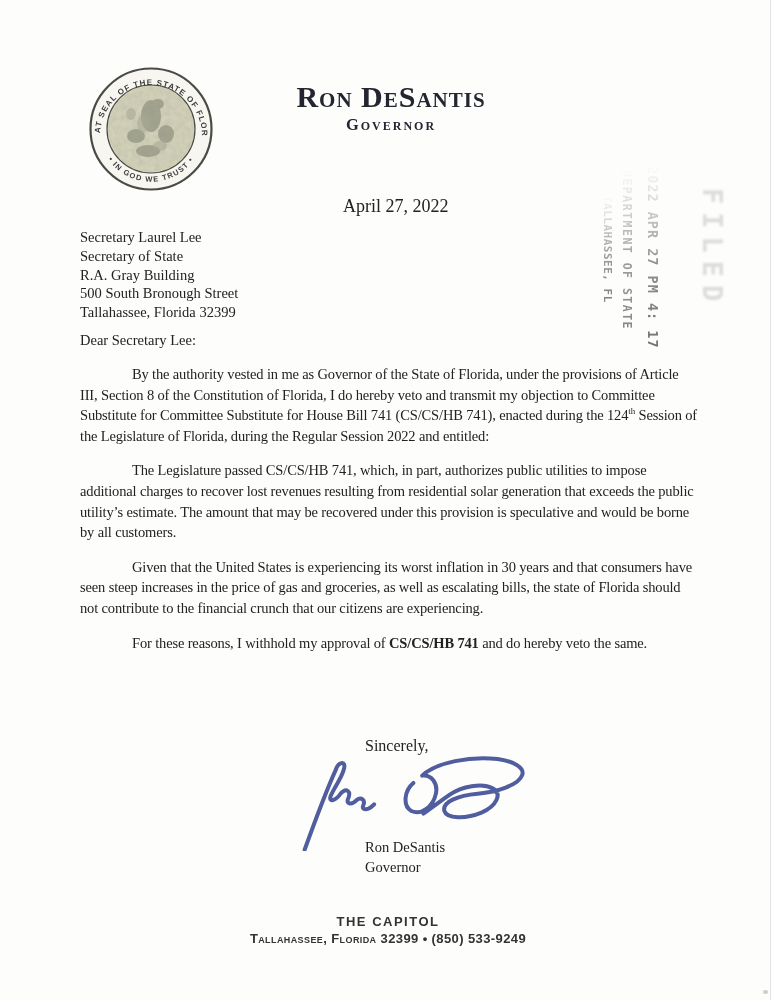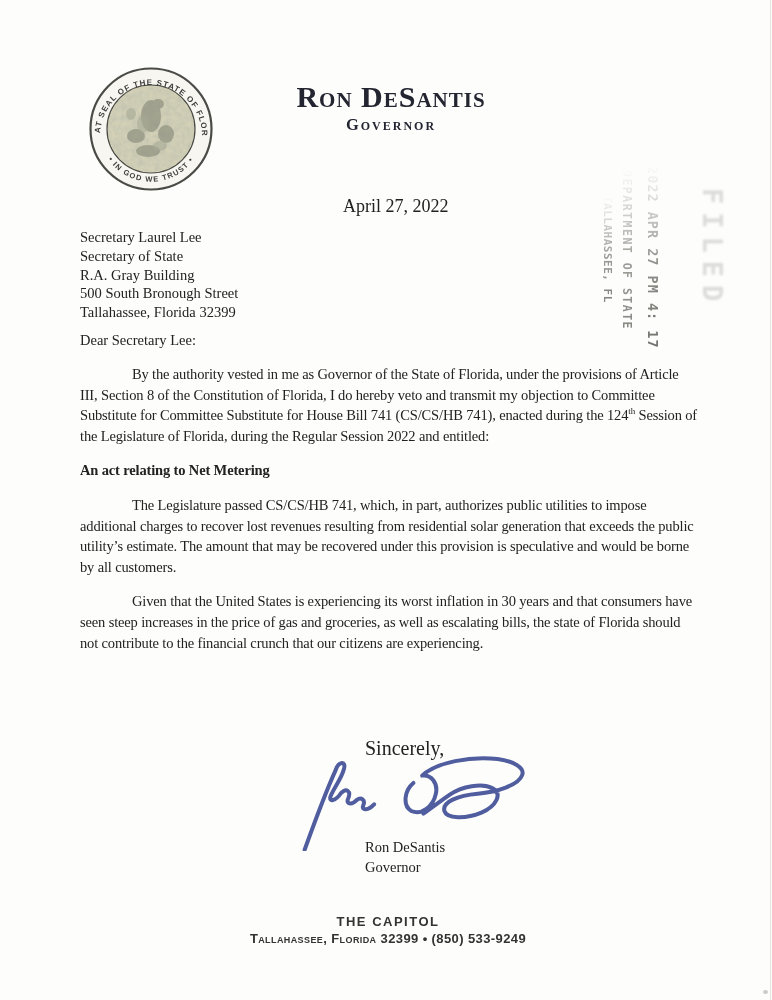--- a/index.html
+++ b/index.html
@@ -36,21 +36,21 @@
   .date-line{position:absolute;left:343px;top:196px;font-size:18px;}
   .recipient{position:absolute;left:80px;top:228px;font-size:14.5px;line-height:18.8px;}
   .salutation{position:absolute;left:80px;top:332px;font-size:14.5px;}
   .content{position:absolute;left:80px;top:364px;width:617px;font-size:14.5px;line-height:20.6px;letter-spacing:-.15px;}
   .content p{margin:0 0 14px 0;text-indent:52px;}
   .bill-title{margin:0 0 14px 53px;font-weight:bold;text-indent:0 !important;}
   sup{font-size:9px;vertical-align:super;line-height:0;}
   .b{font-weight:bold;}
 
   
-  .valediction{position:absolute;left:365px;top:737px;font-size:20px;}
+  .valediction{position:absolute;left:365px;top:737px;font-size:16px;}
   .signature{position:absolute;left:292px;top:751px;width:242px;height:100px;}
   .signer{position:absolute;left:365px;top:838px;font-size:14.5px;line-height:19.5px;}
 
   
   .footer{position:absolute;left:0;top:914px;width:776px;text-align:center;
     font-family:"Liberation Sans", sans-serif;color:#333;}
   .footer-line1{font-size:13px;font-weight:bold;letter-spacing:1.5px;}
   .footer-line2{font-size:13px;font-weight:bold;letter-spacing:.4px;margin-top:2px;}
   .sc{font-variant:small-caps;}
 </style>
@@ -109,23 +109,23 @@
     <div>Secretary of State</div>
     <div>R.A. Gray Building</div>
     <div>500 South Bronough Street</div>
     <div>Tallahassee, Florida 32399</div>
   </div>
 
   <div class="salutation">Dear Secretary Lee:</div>
 
   <div class="content">
     <p><span>By the authority vested in me as Governor of the State of Florida, under the provisions of Article III, Section 8 of the Constitution of Florida, I do hereby veto and transmit my objection to Committee Substitute for Committee Substitute for House Bill 741 (CS/CS/HB 741), enacted during the 124</span><sup>th</sup><span> Session of the Legislature of Florida, during the Regular Session 2022 and entitled:</span></p>
-    <p class="bill-title">An act relating to Net Metering</p>
     <p>The Legislature passed CS/CS/HB 741, which, in part, authorizes public utilities to impose additional charges to recover lost revenues resulting from residential solar generation that exceeds the public utility’s estimate. The amount that may be recovered under this provision is speculative and would be borne by all customers.</p>
     <p>Given that the United States is experiencing its worst inflation in 30 years and that consumers have seen steep increases in the price of gas and groceries, as well as escalating bills, the state of Florida should not contribute to the financial crunch that our citizens are experiencing.</p>
+    <p><span>For these reasons, I withhold my approval of </span><span class="b">CS/CS/HB 741</span><span> and do hereby veto the same.</span></p>
   </div>
 
   <div class="valediction">Sincerely,</div>
 
   <svg class="signature" viewBox="0 0 242 100">
     <g fill="none" stroke="#3e4c94" stroke-width="4" stroke-linecap="round" stroke-linejoin="round" opacity="0.9" transform="rotate(-2 120 50)">
       <path d="M 11 95 C 21 70 35 36 45 16 C 48 8 56 7 53 16 C 50 26 43 33 39 42 C 36 49 44 47 49 40 C 55 34 60 38 56 46 C 54 51 60 52 65 47 C 69 44 74 47 71 53 C 69 58 76 58 82 52"></path>
       <path d="M 122 32 C 113 39 110 54 119 60 C 129 65 141 56 144 44 C 147 33 140 24 131 25 C 146 12 180 7 207 11 C 224 14 234 21 231 28 C 227 38 205 44 186 45 C 166 46 150 52 152 61 C 154 69 173 70 189 64 C 204 58 211 46 201 40 C 191 34 170 37 158 45 C 147 52 139 58 131 63"></path>
     </g>
   </svg>

